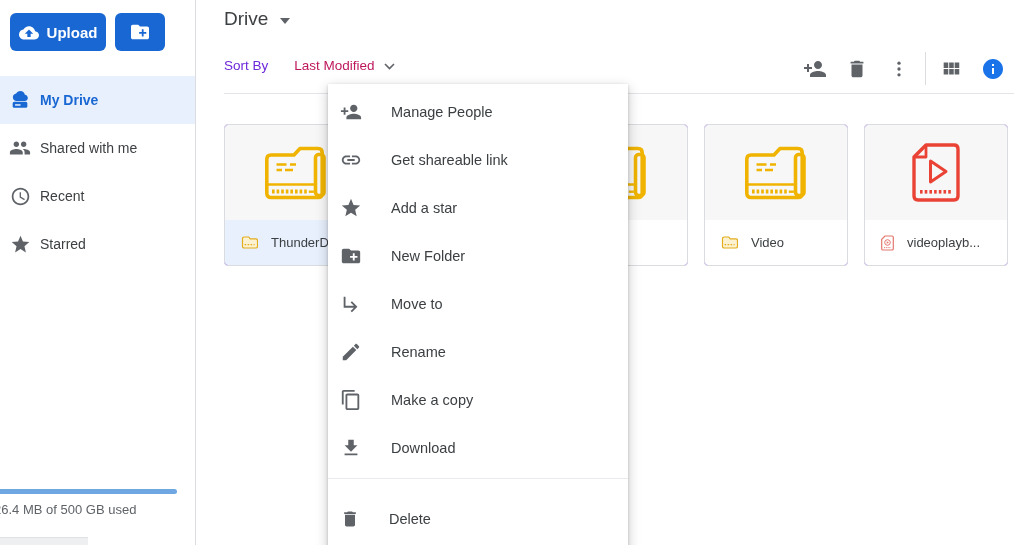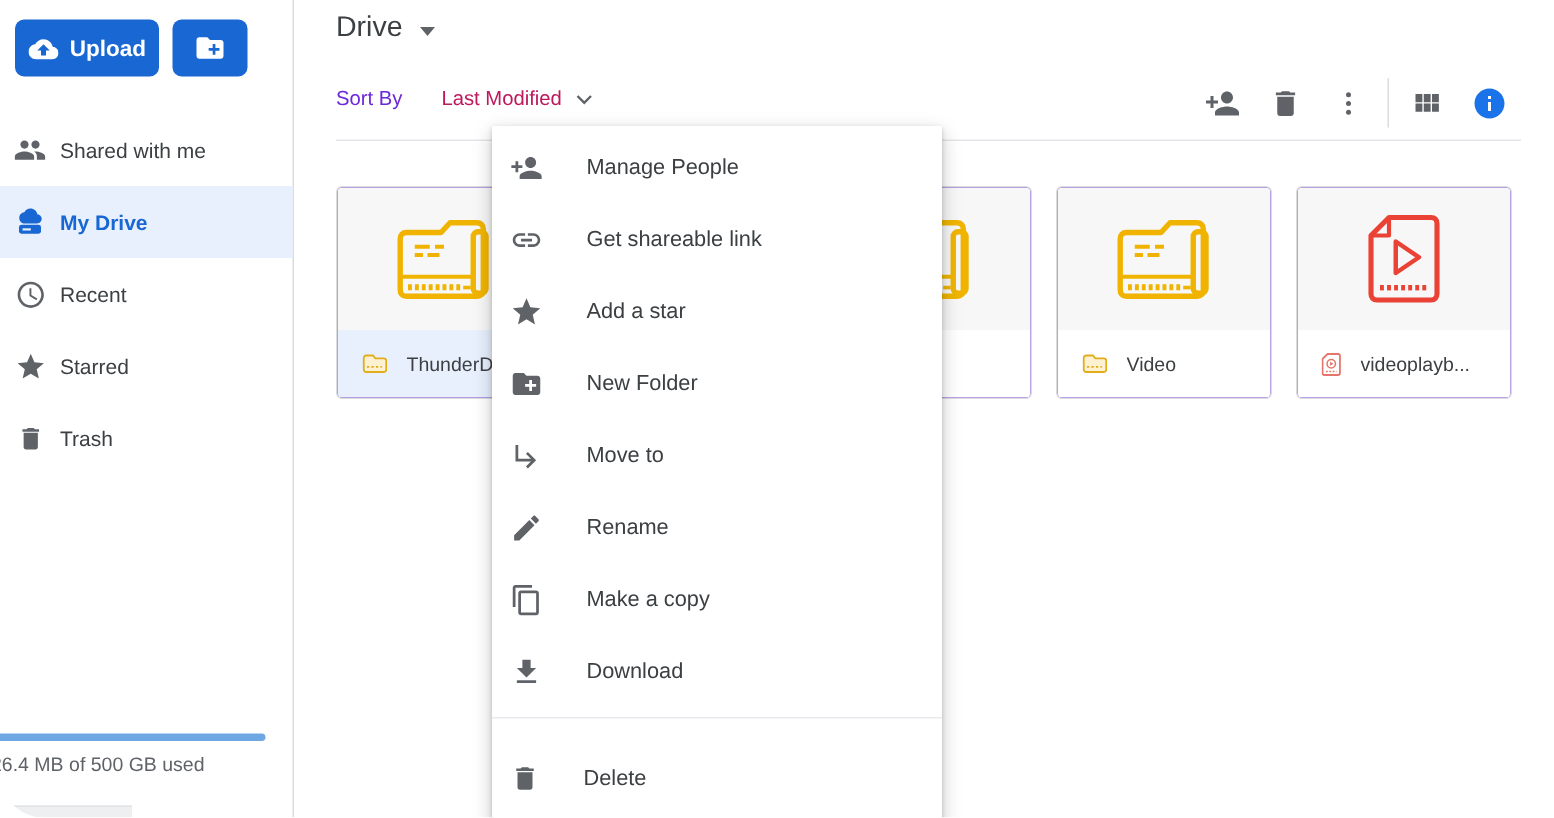--- a/index.html
+++ b/index.html
@@ -1,19 +1,19 @@
 <!DOCTYPE html>
 <html><head>
 <meta charset="utf-8">
 <style>
   * { margin:0; padding:0; box-sizing:border-box; }
   html,body { background:#fff; }
   .app {
     position:relative; width:1036px; height:545px; overflow:hidden;
-    background:#fff; font-family:"Liberation Sans", sans-serif; color:#3c4043;border-radius:29px;
+    background:#fff; font-family:"Liberation Sans", sans-serif; color:#3c4043;
   }
   
   .sidebar { position:absolute; left:0; top:0; width:196px; height:545px; background:#fff; border-right:1px solid #dadce0; }
   .btn-row { position:absolute; left:10px; top:13px; display:flex; gap:9px; }
   .btn { background:#1967d2; color:#fff; border:none; border-radius:6px; height:38px; display:flex; align-items:center; justify-content:center; cursor:pointer; }
   .upload-btn { width:96px; gap:8px; font-weight:bold; font-size:15px; font-family:"Liberation Sans",sans-serif; }
   .newfolder-btn { width:50px; }
   .nav { position:absolute; top:76px; left:0; width:195px; }
   .nav-item { height:48px; display:flex; align-items:center; padding-left:9px; font-size:14px; color:#3c4043; cursor:pointer; }
   .nav-item .nav-ic { width:22px; height:22px; display:flex; align-items:center; justify-content:center; }
@@ -66,63 +66,55 @@
       <button class="btn newfolder-btn">
         <span>
           <svg width="22" height="18" viewBox="0 0 24 20">
               <path fill="#fff" d="M20 4h-8l-2-2H4c-1.1 0-1.99.9-1.99 2L2 16c0 1.1.9 2 2 2h16c1.1 0 2-.9 2-2V6c0-1.1-.9-2-2-2zm-1 8h-3v3h-2v-3h-3v-2h3V7h2v3h3v2z"></path>
             </svg>
         </span>
       </button>
     </div>
 
     <div class="nav">
-      <div class="nav-item">
-        <span class="nav-ic">
-          <svg width="22" height="22" viewBox="0 0 24 24">
-              <path fill="#5f6368" d="M16 11c1.66 0 2.99-1.34 2.99-3S17.66 5 16 5c-1.66 0-3 1.34-3 3s1.34 3 3 3zm-8 0c1.66 0 2.99-1.34 2.99-3S9.66 5 8 5C6.34 5 5 6.34 5 8s1.34 3 3 3zm0 2c-2.33 0-7 1.17-7 3.5V19h14v-2.5c0-2.33-4.67-3.5-7-3.5zm8 0c-.29 0-.62.02-.97.05 1.16.84 1.97 1.97 1.97 3.45V19h6v-2.5c0-2.33-4.67-3.5-7-3.5z"></path>
-            </svg>
-        </span>
-        <span class="lbl">Shared with me</span>
-      </div>
       <div class="nav-item selected">
         <span class="nav-ic">
           <svg width="22" height="22" viewBox="0 0 24 24">
               <g fill="#1967d2">
                 <path d="M19.35 10.04C18.67 6.59 15.64 4 12 4 9.11 4 6.6 5.64 5.35 8.04 2.34 8.36 0 10.91 0 14c0 3.31 2.69 6 6 6h13c2.76 0 5-2.24 5-5 0-2.64-2.05-4.78-4.65-4.96z" transform="translate(4.2,-0.5) scale(0.68)"></path>
                 <rect x="4" y="14" width="16" height="6.5" rx="1.8"></rect>
                 <rect x="6.6" y="16.6" width="6" height="1.6" fill="#e8f0fe"></rect>
               </g>
             </svg>
         </span>
         <span class="lbl">My Drive</span>
       </div>
       <div class="nav-item">
         <span class="nav-ic">
+          <svg width="22" height="22" viewBox="0 0 24 24">
+              <path fill="#5f6368" d="M16 11c1.66 0 2.99-1.34 2.99-3S17.66 5 16 5c-1.66 0-3 1.34-3 3s1.34 3 3 3zm-8 0c1.66 0 2.99-1.34 2.99-3S9.66 5 8 5C6.34 5 5 6.34 5 8s1.34 3 3 3zm0 2c-2.33 0-7 1.17-7 3.5V19h14v-2.5c0-2.33-4.67-3.5-7-3.5zm8 0c-.29 0-.62.02-.97.05 1.16.84 1.97 1.97 1.97 3.45V19h6v-2.5c0-2.33-4.67-3.5-7-3.5z"></path>
+            </svg>
+        </span>
+        <span class="lbl">Shared with me</span>
+      </div>
+      <div class="nav-item">
+        <span class="nav-ic">
           <svg width="21" height="21" viewBox="0 0 24 24">
               <path fill="#5f6368" d="M11.99 2C6.47 2 2 6.48 2 12s4.47 10 9.99 10C17.52 22 22 17.52 22 12S17.52 2 11.99 2zm.01 18c-4.42 0-8-3.58-8-8s3.58-8 8-8 8 3.58 8 8-3.58 8-8 8zm.5-13H11v6l5.25 3.15.75-1.23-4.5-2.67z"></path>
             </svg>
         </span>
         <span class="lbl">Recent</span>
       </div>
       <div class="nav-item">
         <span class="nav-ic">
           <svg width="21" height="21" viewBox="0 0 24 24">
               <path fill="#5f6368" d="M12 17.27 18.18 21l-1.64-7.03L22 9.24l-7.19-.61L12 2 9.19 8.63 2 9.24l5.46 4.73L5.82 21z"></path>
             </svg>
         </span>
         <span class="lbl">Starred</span>
-      </div>
-      <div class="nav-item">
-        <span class="nav-ic">
-          <svg width="19" height="19" viewBox="0 0 24 24">
-              <path fill="#5f6368" d="M6 19c0 1.1.9 2 2 2h8c1.1 0 2-.9 2-2V7H6v12zM19 4h-3.5l-1-1h-5l-1 1H5v2h14V4z"></path>
-            </svg>
-        </span>
-        <span class="lbl">Trash</span>
       </div>
     </div>
 
     <div class="storage-bar"></div>
     <div class="storage-text">26.4 MB of 500 GB used</div>
     <div class="hscroll"></div>
   </div>
 
   <div class="main-title">
     <span>Drive</span>

